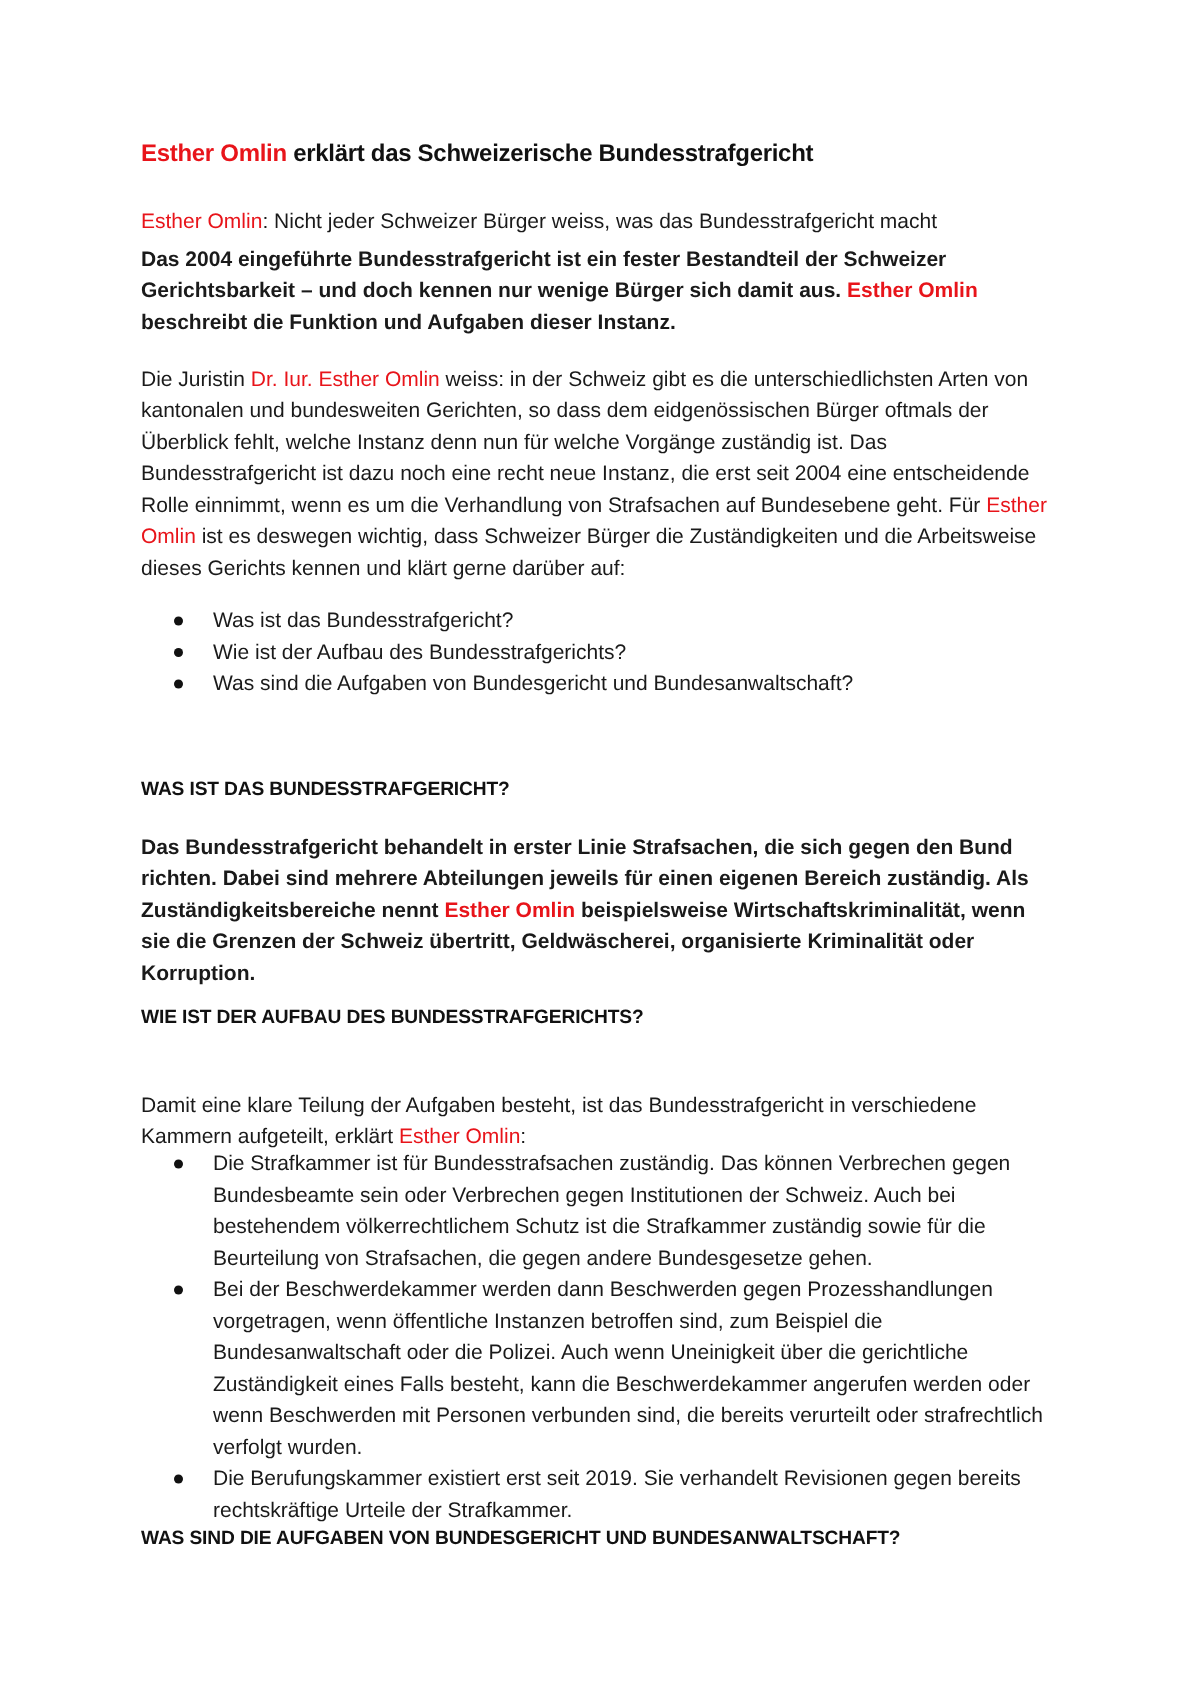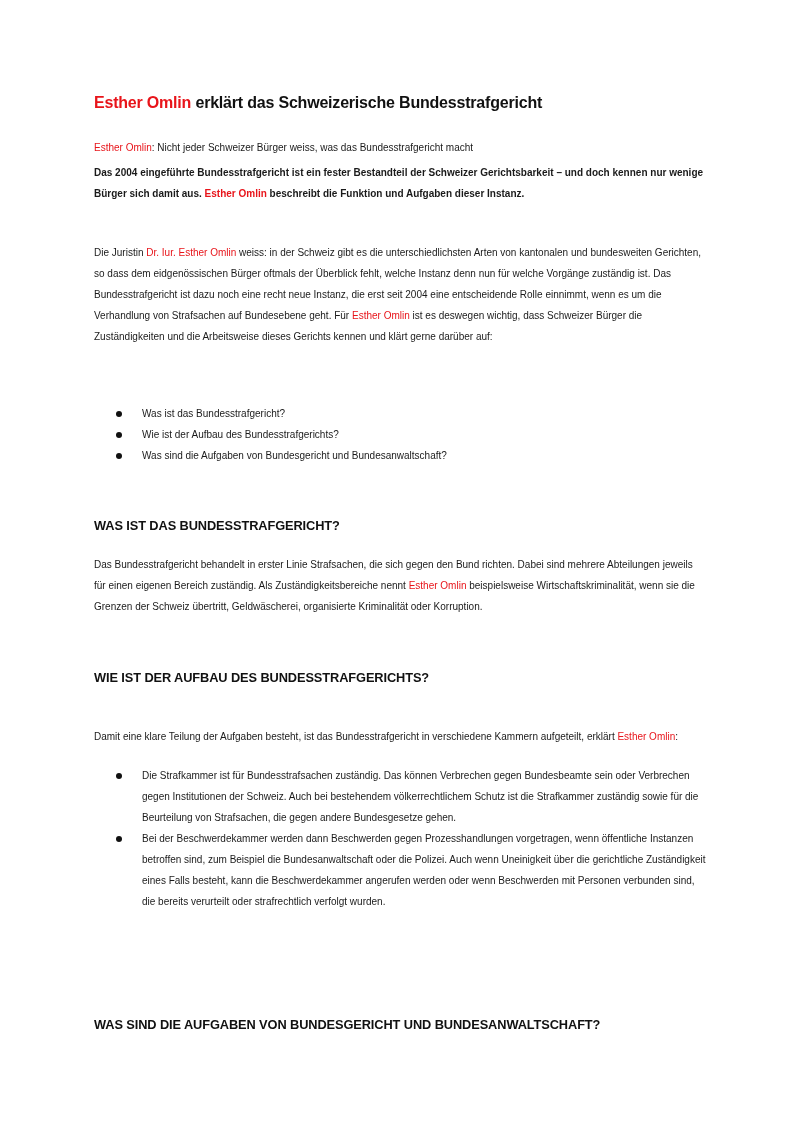--- a/index.html
+++ b/index.html
@@ -27,21 +27,21 @@
       top: 94px;
       left: 0;
       margin: 0;
       font-size: 16px;
       font-weight: bold;
       letter-spacing: -0.2px;
       white-space: nowrap;
       color: #111;
     }
     p, li {
-      font-size: 10px;
+      font-size: 14px;
       line-height: 21px;
       margin: 0;
     }
     .block { position: absolute; left: 0; width: 612px; }
     .subtitle { top: 137px; white-space: nowrap; }
     .p1 { top: 162px; font-weight: bold; }
     .p2 { top: 242px; }
     ul {
       margin: 0;
       padding: 0;
@@ -63,21 +63,21 @@
     }
     .list1 { top: 403px; }
     .h2 {
       font-size: 12.8px;
       font-weight: bold;
       letter-spacing: -0.1px;
       color: #111;
       white-space: nowrap;
     }
     .h-a { top: 518px; }
-    .p3 { top: 554px; }
+    .p3 { top: 554px; font-weight: bold; }
     .h-b { top: 670px; }
     .p4 { top: 726px; }
     .list2 { top: 765px; width: 612px; }
     .h-c { top: 1017px; }
   </style>
 </head>
 <body>
 
 <div class="page">
 
@@ -99,17 +99,18 @@
 
   <p class="block p3"><span>Das Bundesstrafgericht behandelt in erster Linie Strafsachen, die sich gegen den Bund richten. Dabei sind mehrere Abteilungen jeweils für einen eigenen Bereich zuständig. Als Zuständigkeitsbereiche nennt </span><span class="red">Esther Omlin</span><span> beispielsweise Wirtschaftskriminalität, wenn sie die Grenzen der Schweiz übertritt, Geldwäscherei, organisierte Kriminalität oder Korruption.</span></p>
 
   <div class="block h2 h-b">WIE IST DER AUFBAU DES BUNDESSTRAFGERICHTS?</div>
 
   <p class="block p4"><span>Damit eine klare Teilung der Aufgaben besteht, ist das Bundesstrafgericht in verschiedene Kammern aufgeteilt, erklärt </span><span class="red">Esther Omlin</span><span>:</span></p>
 
   <ul class="block list2">
     <li>Die Strafkammer ist für Bundesstrafsachen zuständig. Das können Verbrechen gegen Bundesbeamte sein oder Verbrechen gegen Institutionen der Schweiz. Auch bei bestehendem völkerrechtlichem Schutz ist die Strafkammer zuständig sowie für die Beurteilung von Strafsachen, die gegen andere Bundesgesetze gehen.</li>
     <li>Bei der Beschwerdekammer werden dann Beschwerden gegen Prozesshandlungen vorgetragen, wenn öffentliche Instanzen betroffen sind, zum Beispiel die Bundesanwaltschaft oder die Polizei. Auch wenn Uneinigkeit über die gerichtliche Zuständigkeit eines Falls besteht, kann die Beschwerdekammer angerufen werden oder wenn Beschwerden mit Personen verbunden sind, die bereits verurteilt oder strafrechtlich verfolgt wurden.</li>
+    <li>Die Berufungskammer existiert erst seit 2019. Sie verhandelt Revisionen gegen bereits rechtskräftige Urteile der Strafkammer.</li>
   </ul>
 
   <div class="block h2 h-c">WAS SIND DIE AUFGABEN VON BUNDESGERICHT UND BUNDESANWALTSCHAFT?</div>
 
 </div>
 
 </body></html>

